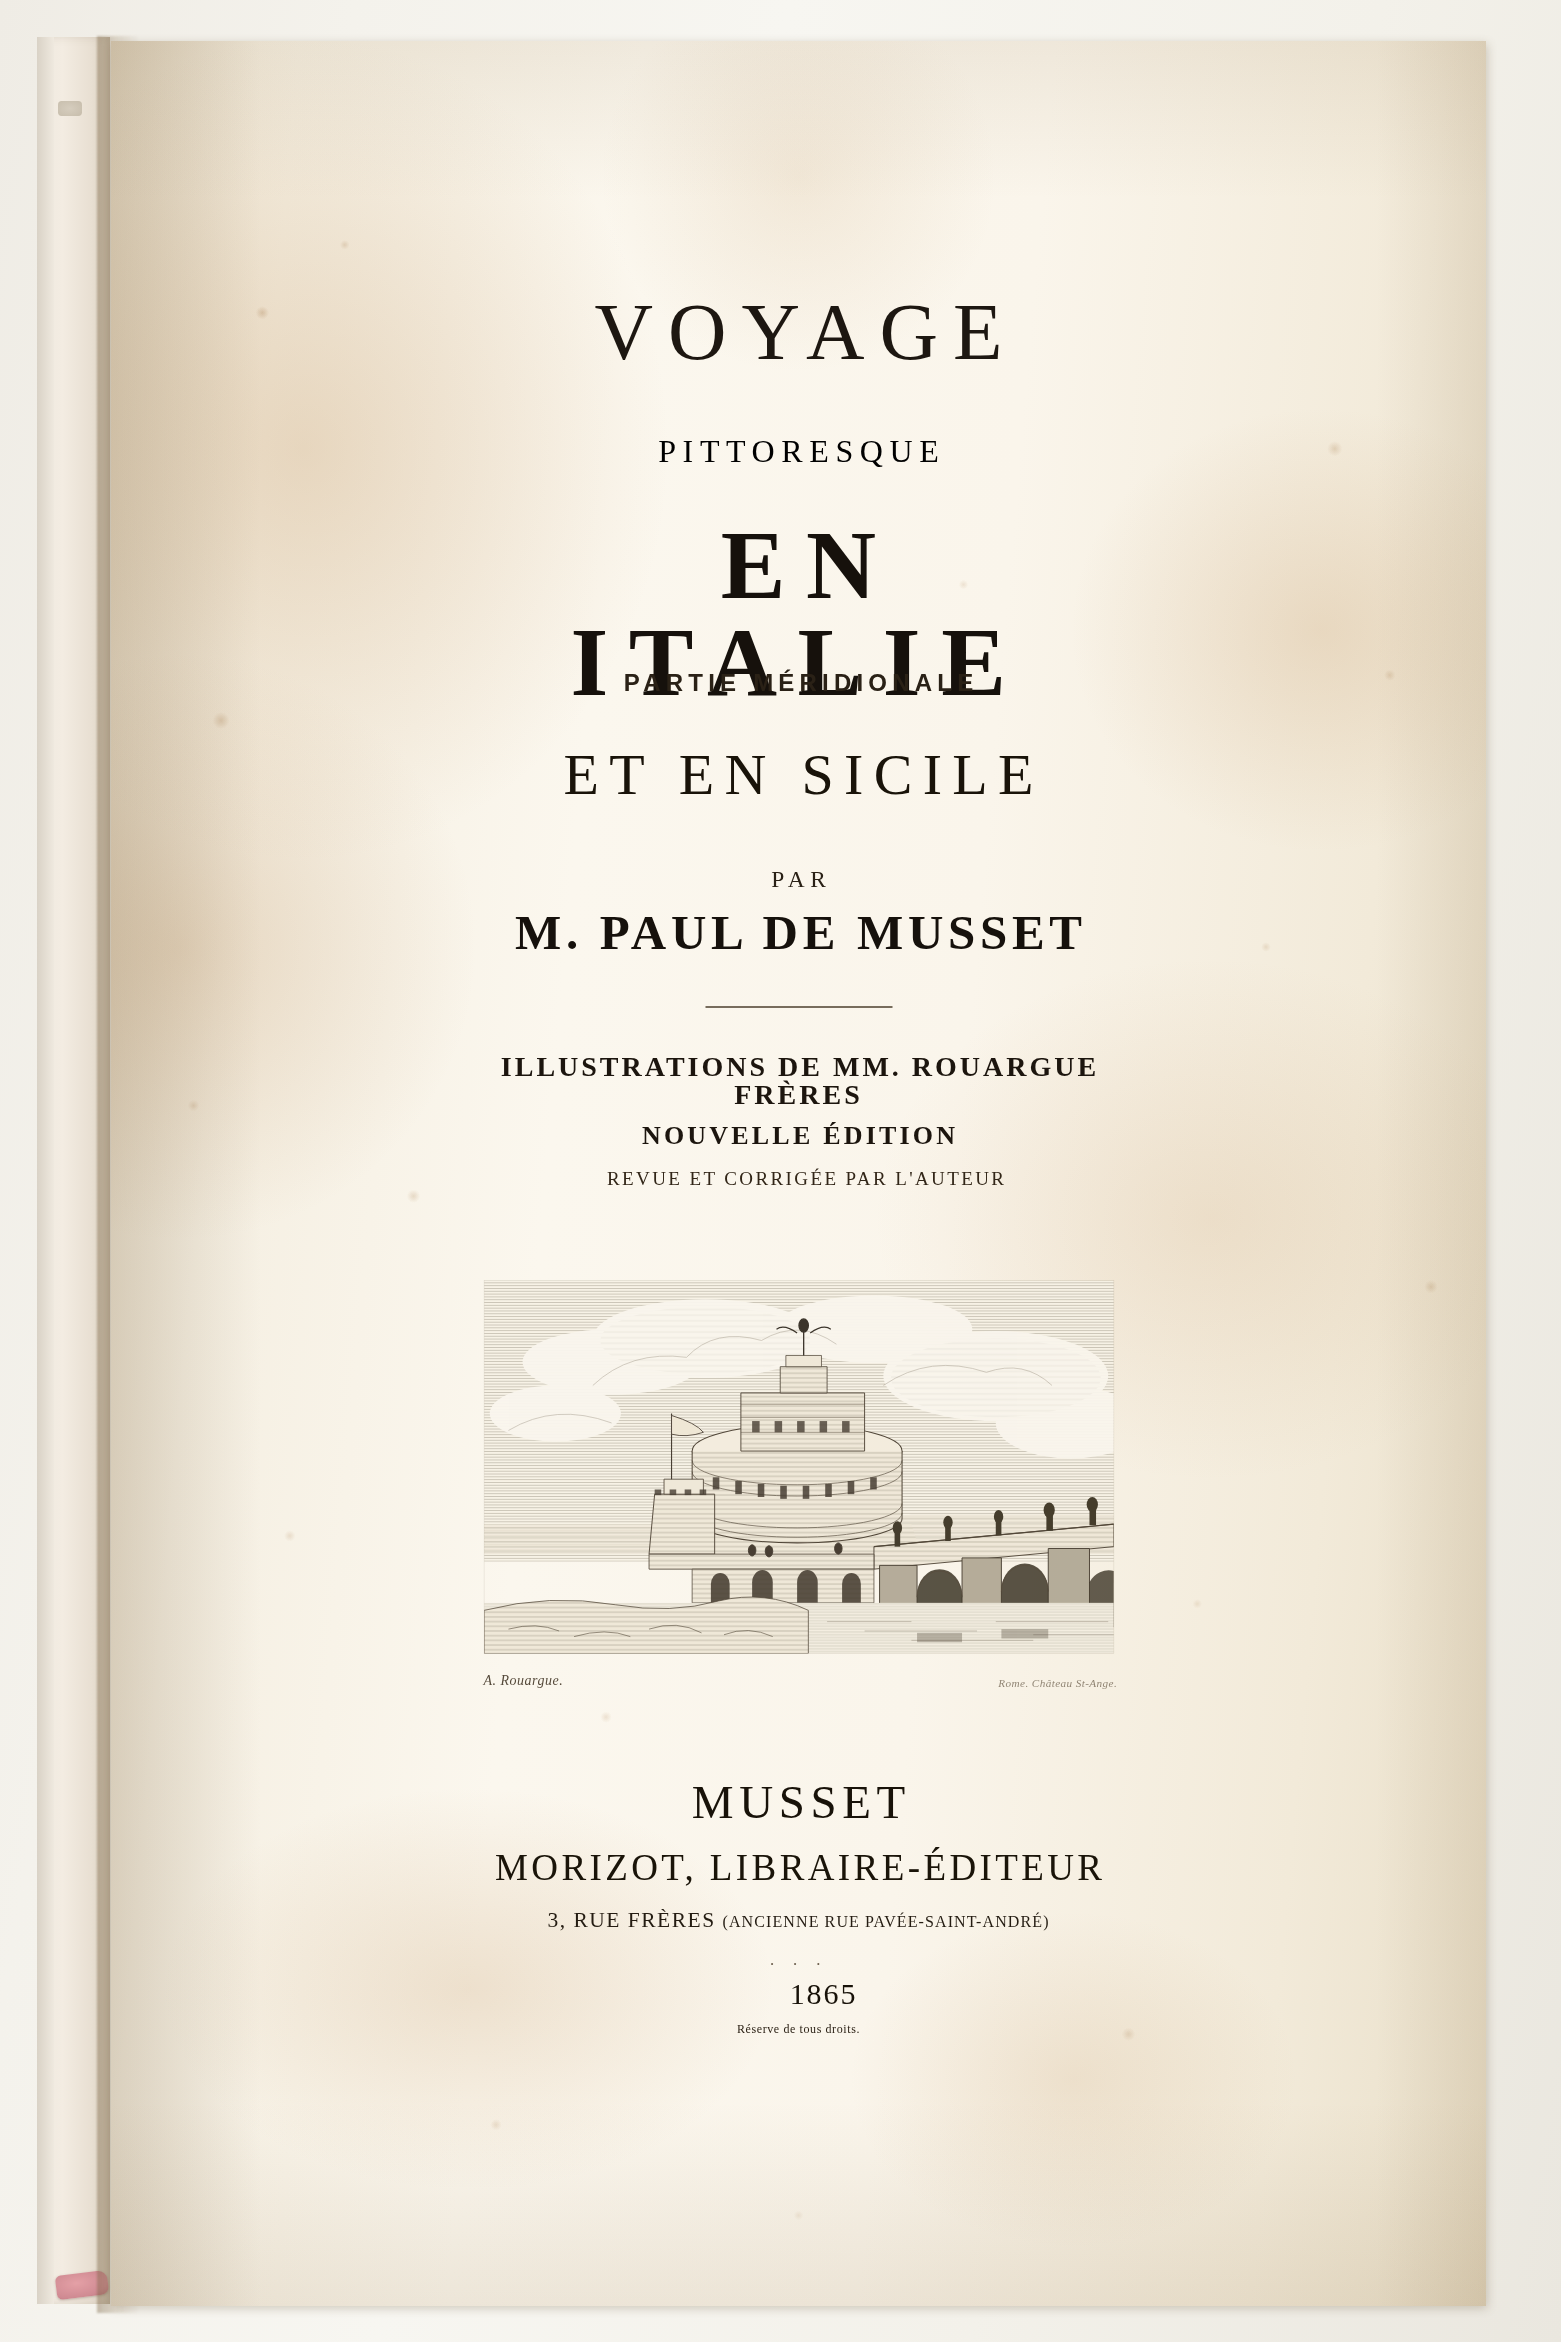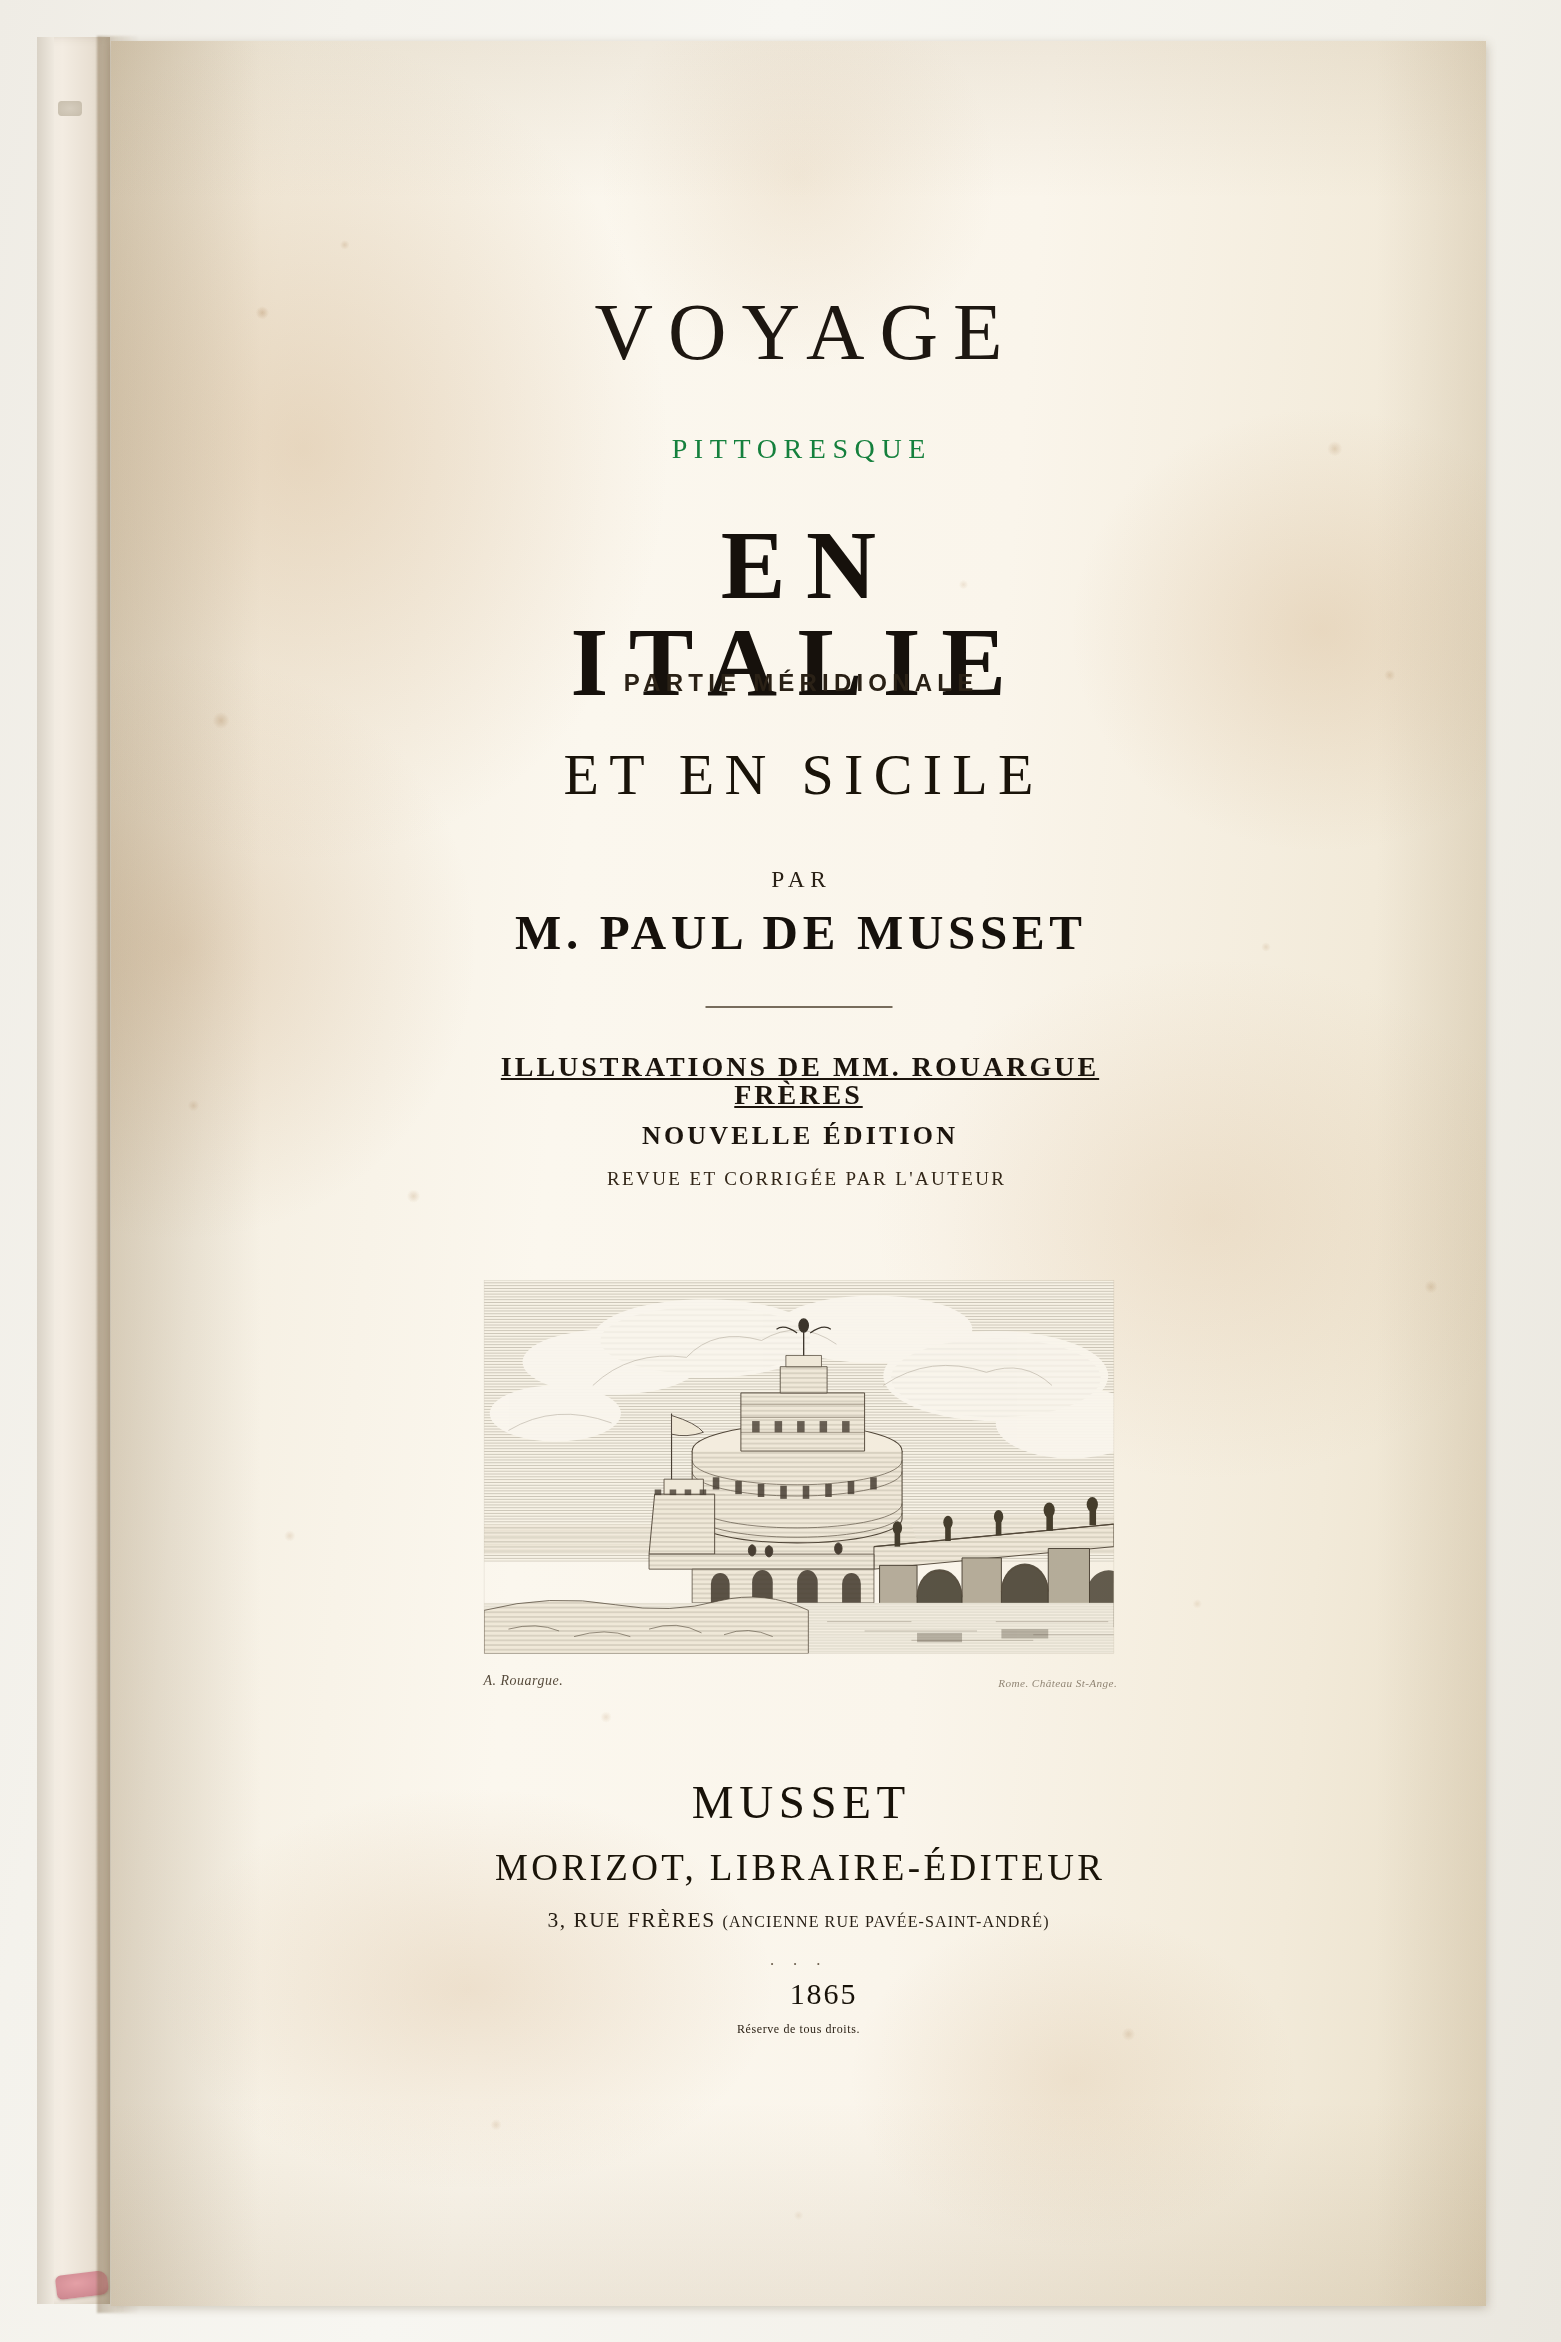--- a/index.html
+++ b/index.html
@@ -126,24 +126,24 @@
     font-size: 81px;
     letter-spacing: 15px;
     text-indent: 15px;
     font-family: "Liberation Serif", serif;
     font-weight: 400;
     color: #1d1711;
   }
   #t-pittoresque {
     position: absolute; left: 50%; transform: translateX(-50%);
     top: 394px;
-    font-size: 28px;
+    font-size: 32px;
     letter-spacing: 6.6px;
     text-indent: 6.6px;
-    color: #15803d;
+    color: #000000;
   }
   #t-enitalie {
     position: absolute; left: 50%; transform: translateX(-50%);
     top: 476px;
     font-size: 97px;
     letter-spacing: 20.6px;
     text-indent: 20.6px;
     font-weight: 700;
     color: #16110c;
   }
@@ -193,21 +193,20 @@
     opacity: .75;
   }
   #t-illus {
     position: absolute; left: 50%; transform: translateX(-50%);
     top: 1012px;
     font-size: 28px;
     letter-spacing: 3px;
     text-indent: 3px;
     font-weight: 700;
     color: #1c150e;
-    text-decoration: underline;
   }
   #t-nouvelle {
     position: absolute; left: 50%; transform: translateX(-50%);
     top: 1082px;
     font-size: 26px;
     letter-spacing: 3.2px;
     text-indent: 3.2px;
     font-weight: 700;
     color: #1c150e;
   }

